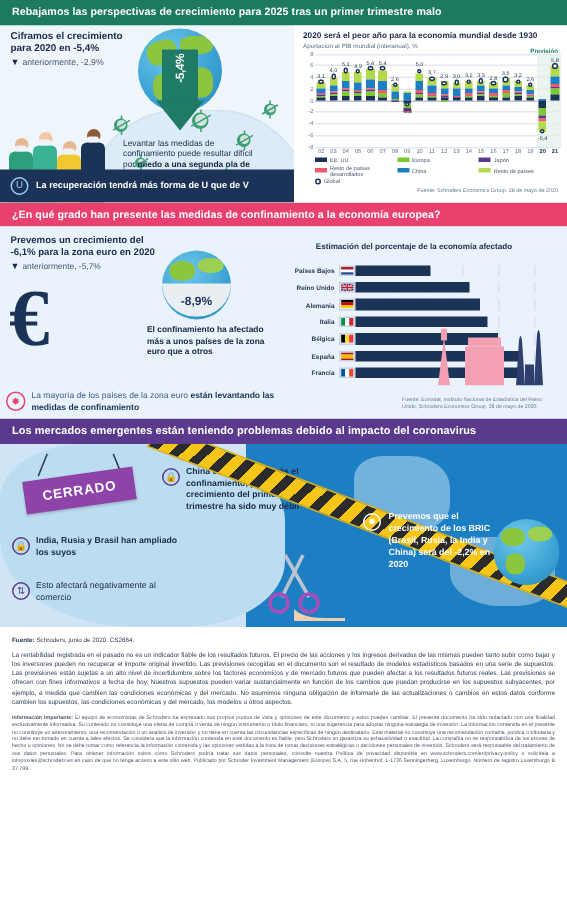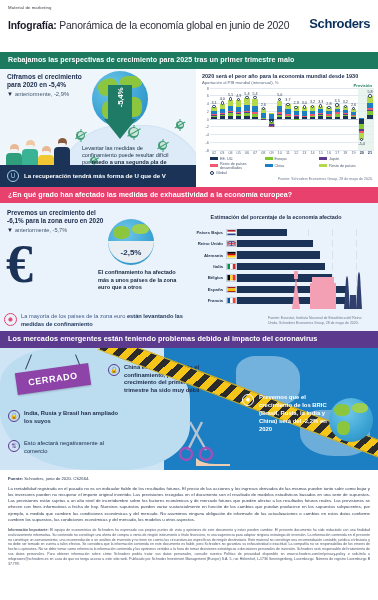--- a/index.html
+++ b/index.html
@@ -173,29 +173,20 @@
   .f-src b { font-weight:bold; }
   .f-body { font-size:4.3px; color:#2d3b50; line-height:1.42; text-align:justify; margin-top:5px; }
   .f-imp { font-size:3.5px; color:#4a5568; line-height:1.4; text-align:justify; margin-top:5px; }
   .f-imp b { font-weight:bold; }
 </style>
 </head>
 <body>
 
 <div class="page">
 
-  <div class="header">
-    <div class="marketing">Material de marketing</div>
-    <div class="title-row">
-      <div class="title">
-        <b>Infografía:</b><span> Panorámica de la economía global en junio de 2020</span>
-      </div>
-      <div class="brand">Schroders</div>
-    </div>
-  </div>
 
   <div class="banner banner-1">Rebajamos las perspectivas de crecimiento para 2025 tras un primer trimestre malo</div>
 
   <div class="sec1">
     <div class="s1-left">
 
       <div class="lead">
         <div>Ciframos el crecimiento para 2020 en -5,4%</div>
         <div class="sub">
           <span class="arrow-down">▼</span>
@@ -602,39 +593,39 @@
           </div>
           <div class="lg">
             <i style="background: rgb(255, 255, 255); border: 0.6px solid rgb(27, 51, 87); border-radius: 50%; width: 4px; height: 4px;"></i>
             <span>Global</span>
           </div>
         </div>
       <div class="src">Fuente: Schroders Economics Group, 28 de mayo de 2020.</div>
     </div>
   </div>
 
-  <div class="banner banner-2">¿En qué grado han afectado las medidas de exhaustividad a la economía europea?</div>
+  <div class="banner banner-2">¿En qué grado han presente las medidas de confinamiento a la economía europea?</div>
 
   <div class="sec2">
     <div class="s2-lead">
       <div>Prevemos un crecimiento del -6,1% para la zona euro en 2020</div>
       <div class="sub">
         <span class="arrow-down">▼</span>
         <span>anteriormente, -5,7%</span>
       </div>
     </div>
 
     <div class="euro">€</div>
 
     <div class="globe2">
       <i class="land" style="left:5px;top:7px;width:17px;height:13px;"></i>
       <i class="land" style="left:24px;top:5px;width:17px;height:10px;background:#9ccf52;"></i>
       <i class="land" style="left:9px;top:24px;width:13px;height:15px;"></i>
     </div>
-    <div class="mask2">-2,5%</div>
+    <div class="mask2">-8,9%</div>
 
     <div class="s2-note">
       <b>El confinamiento ha afectado más a unos países de la zona euro que a otros</b>
     </div>
 
     <div class="s2-bottom">
       <div class="pink-circ">✹</div>
       <div class="s2-bottom-txt">
         <span>La mayoría de los países de la zona euro </span><b>están levantando las medidas de confinamiento</b>
       </div>

